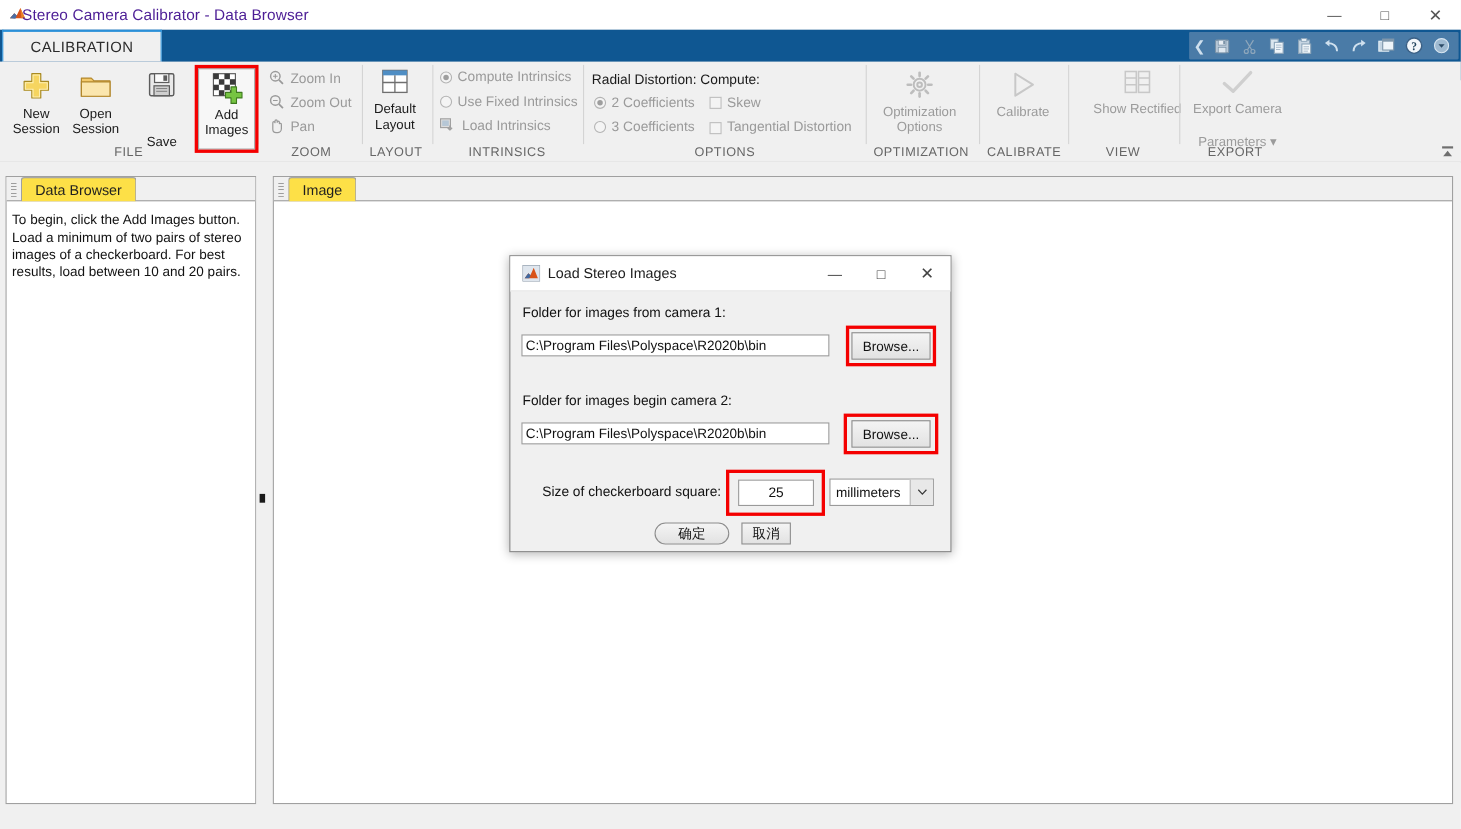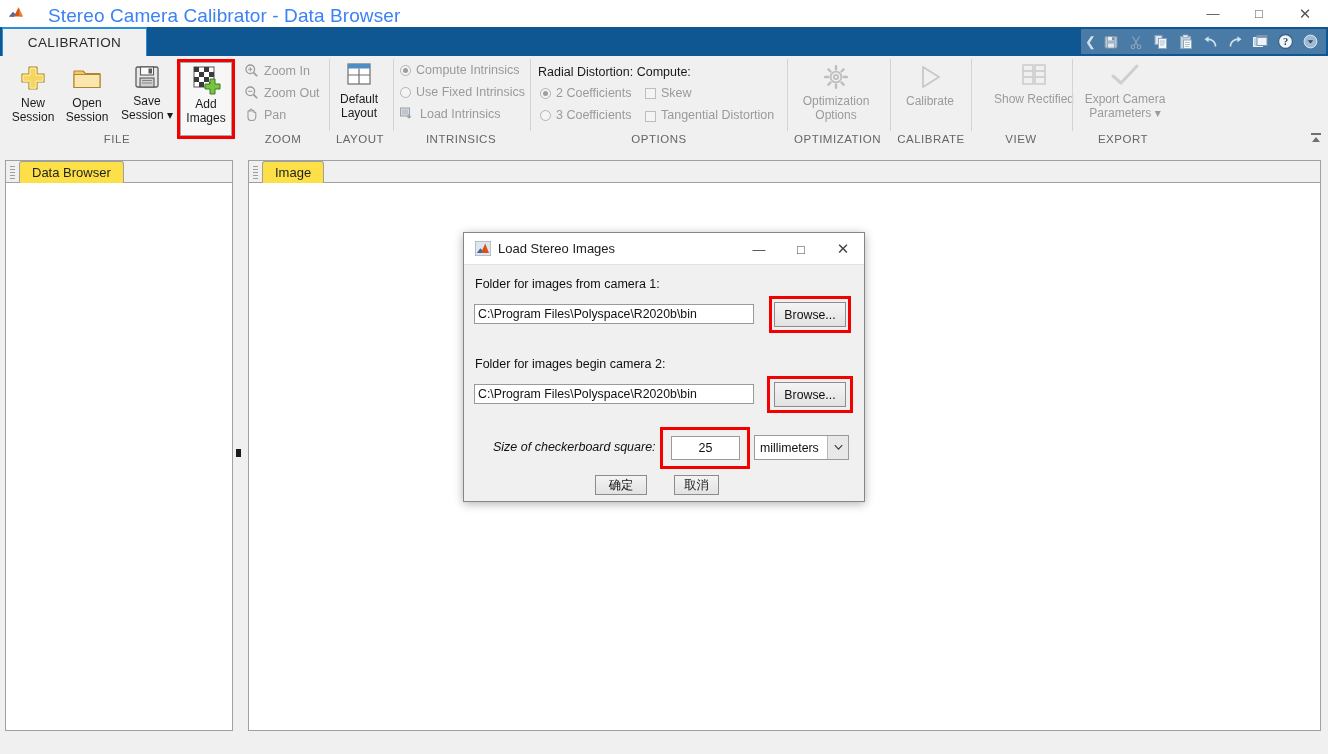--- a/index.html
+++ b/index.html
@@ -14,22 +14,22 @@
 
   
   .titlebar{
     position:absolute;left:0;top:0;width:1328px;height:27px;
     background:#ffffff;
   }
   .titlebar .logo{
     position:absolute;left:8px;top:6px;width:16px;height:15px;
   }
   .titlebar .title{
-    position:absolute;left:48px;top:5px;
-    font-size:19px;color:#3b82f6;letter-spacing:.1px;
+    position:absolute;left:20px;top:5px;
+    font-size:14px;color:#4c1d95;letter-spacing:.1px;
     white-space:nowrap;
   }
   .winbtns{position:absolute;right:0;top:0;height:27px;display:flex;}
   .winbtn{
     width:46px;height:27px;display:flex;align-items:center;justify-content:center;
     color:#555;font-size:13px;
   }
   .winbtn.close{font-size:15px;}
 
   
@@ -322,21 +322,21 @@
       <span>
         <svg width="32" height="32" viewBox="0 0 32 32">
           <path d="M3 9 h9 l2.5 2.5 h14.5 v14 h-26 z" fill="#f3c96b" stroke="#b2872c" stroke-width="1.1" stroke-linejoin="round"></path>
           <path d="M3 12.5 h26 v13 h-26 z" fill="#fbe6ae" stroke="#b2872c" stroke-width="1.1"></path>
         </svg>
       </span>
       <span class="lbl">Open</span>
       <span class="lbl" style="margin-top:0">Session</span>
     </div>
 
-    <div class="bigbtn" style="left:112px;top:6px;width:70px;">
+    <div class="bigbtn" style="left:112px;top:6px;width:70px;gap:28px;">
       <span>
         <svg width="30" height="30" viewBox="0 0 30 30">
           <rect x="4" y="5" width="22" height="20" rx="1.5" fill="#e9e9e9" stroke="#5c5c5c" stroke-width="1.3"></rect>
           <rect x="8.5" y="5" width="13" height="8" fill="#fbfbfb" stroke="#5c5c5c" stroke-width="1.1"></rect>
           <rect x="16.5" y="6.5" width="3.5" height="5" fill="#5c5c5c"></rect>
           <rect x="8" y="16" width="14" height="9" fill="#cfcfcf" stroke="#5c5c5c" stroke-width="1.1"></rect>
           <path d="M10 18.5h10M10 21h10" stroke="#7d7d7d" stroke-width=".9"></path>
         </svg>
       </span>
       <span class="lbl">Save</span>
@@ -504,41 +504,42 @@
     <div class="grouplabel" style="left:972px;width:98px;">VIEW</div>
     <div class="sep" style="left:1072px;"></div>
 
     <div class="bigbtn disabled" style="left:1077px;top:6px;width:96px;">
       <span>
         <svg width="32" height="28" viewBox="0 0 32 28">
           <path d="M4 14 L12 21 L28 4" fill="none" stroke="#cfcfcf" stroke-width="3" stroke-linecap="round" stroke-linejoin="round"></path>
         </svg>
       </span>
       <span class="lbl">Export Camera</span>
-      <span class="lbl" style="margin-top:0">Parameters ▾</span>
+      <span class="lbl" style="margin-top:16px">Parameters ▾</span>
     </div>
     <div class="grouplabel" style="left:1073px;width:100px;">EXPORT</div>
 
     <div class="collapse-arrow">
       <svg width="14" height="12" viewBox="0 0 14 12">
         <rect x="2" y="1" width="10" height="2" fill="#6f6f6f"></rect>
         <path d="M7 5 L11 10 L3 10 Z" fill="#6f6f6f"></path>
       </svg>
     </div>
 
     <div class="redbox" style="left:177px;top:3px;width:58px;height:80px;"></div>
    </div>
   </div>
 
   <div class="workarea">
 
     <div class="panel" style="left:5px;top:13px;width:228px;height:571px;">
       <div class="ptabbar"></div>
       <div class="grip"></div>
       <div class="ptab" style="left:13px;">Data Browser</div>
+      <div class="browser-text">To begin, click the Add Images button. Load a minimum of two pairs of stereo images of a checkerboard. For best results, load between 10 and 20 pairs.</div>
     </div>
 
     <div class="splitter" style="left:233px;top:13px;height:571px;">
       <div class="handle"></div>
     </div>
 
     <div class="panel" style="left:248px;top:13px;width:1073px;height:571px;">
       <div class="ptabbar"></div>
       <div class="grip"></div>
       <div class="ptab" style="left:13px;">Image</div>
@@ -563,32 +564,32 @@
     </div>
 
     <div class="fld-label" style="left:11px;top:44px;">Folder for images from camera 1:</div>
     <div class="txtinput" style="left:10px;top:71px;width:280px;">C:\Program Files\Polyspace\R2020b\bin</div>
     <div class="btn3d" style="left:310px;top:69px;width:72px;height:25px;">Browse...</div>
 
     <div class="fld-label" style="left:11px;top:124px;">Folder for images begin camera 2:</div>
     <div class="txtinput" style="left:10px;top:151px;width:280px;">C:\Program Files\Polyspace\R2020b\bin</div>
     <div class="btn3d" style="left:310px;top:149px;width:72px;height:25px;">Browse...</div>
 
-    <div class="fld-label" style="left:29px;top:207px;font-style:italic;">Size of checkerboard square:</div>
+    <div class="fld-label" style="left:29px;top:207px;">Size of checkerboard square:</div>
     <div class="numinput" style="left:207px;top:203px;width:69px;height:24px;">25</div>
     <div class="dropdown" style="left:290px;top:202px;width:95px;height:25px;">
       <span>millimeters</span>
       <span class="arrow">
         <svg width="9" height="7" viewBox="0 0 9 7">
             <path d="M0.8 1.2 L4.5 5.2 L8.2 1.2" fill="none" stroke="#3a3a3a" stroke-width="1.1"></path>
           </svg>
       </span>
     </div>
 
-    <div class="btn3d" style="left:131px;top:242px;width:52px;height:20px;">确定</div>
+    <div class="btn3d" style="left:131px;top:242px;width:68px;height:20px;border-radius:10px;">确定</div>
     <div class="btn3d" style="left:210px;top:242px;width:45px;height:20px;">取消</div>
 
     <div class="redbox" style="left:305px;top:63px;width:82px;height:37px;"></div>
     <div class="redbox" style="left:303px;top:143px;width:86px;height:37px;"></div>
     <div class="redbox" style="left:196px;top:194px;width:90px;height:42px;"></div>
   </div>
 
 </div>
 
 </body></html>

